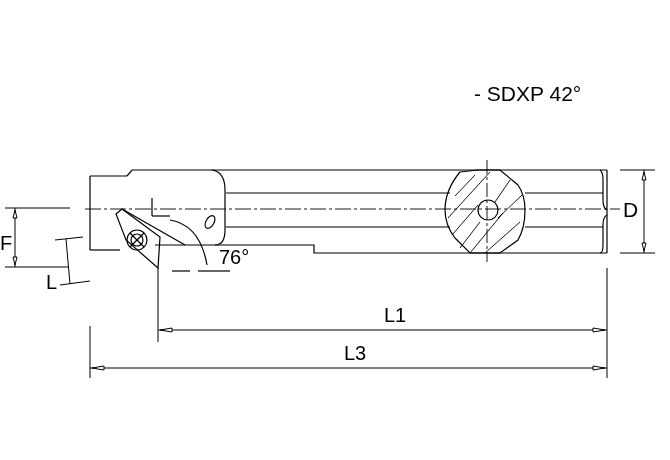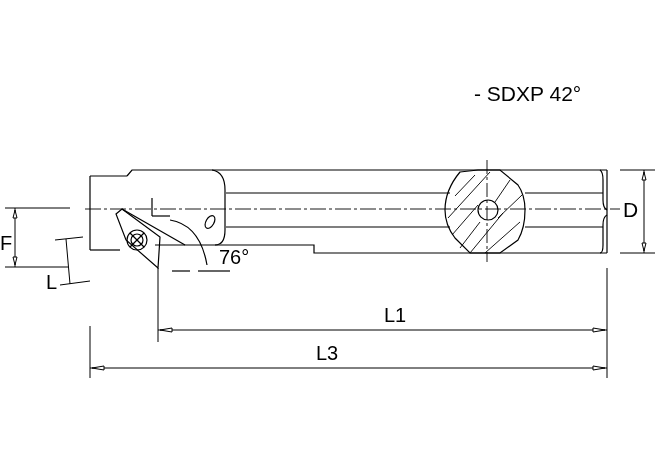--- a/index.html
+++ b/index.html
@@ -5,21 +5,21 @@
   html, body { margin: 0; padding: 0; background: #ffffff; }
   body { width: 670px; height: 460px; position: relative; overflow: hidden; font-family: "Liberation Sans", sans-serif; }
   svg { position: absolute; left: 0; top: 0; }
   .lbl { position: absolute; color: #000; font-family: "Liberation Sans", sans-serif; line-height: 1; white-space: nowrap; }
   #title { left: 474px; top: 83px; font-size: 21px; }
   #lbl-d { left: 623px; top: 199px; font-size: 21px; }
   #lbl-f { left: 0px; top: 233px; font-size: 20px; }
   #lbl-l { left: 46px; top: 272px; font-size: 20px; }
   #lbl-angle { left: 219px; top: 247px; font-size: 20px; }
   #lbl-l1 { left: 384px; top: 305px; font-size: 20px; }
-  #lbl-l3 { left: 316px; top: 343px; font-size: 20px; }
+  #lbl-l3 { left: 344px; top: 343px; font-size: 20px; }
 </style>
 </head>
 <body>
 
 <svg width="670" height="460" viewBox="0 0 670 460" xmlns="http://www.w3.org/2000/svg">
   <g fill="none" stroke="#000" stroke-width="1.2">
 
     <g>
       <polyline points="127,176 132,170 607,170"></polyline>
       <polyline points="90,176 127,176"></polyline>

